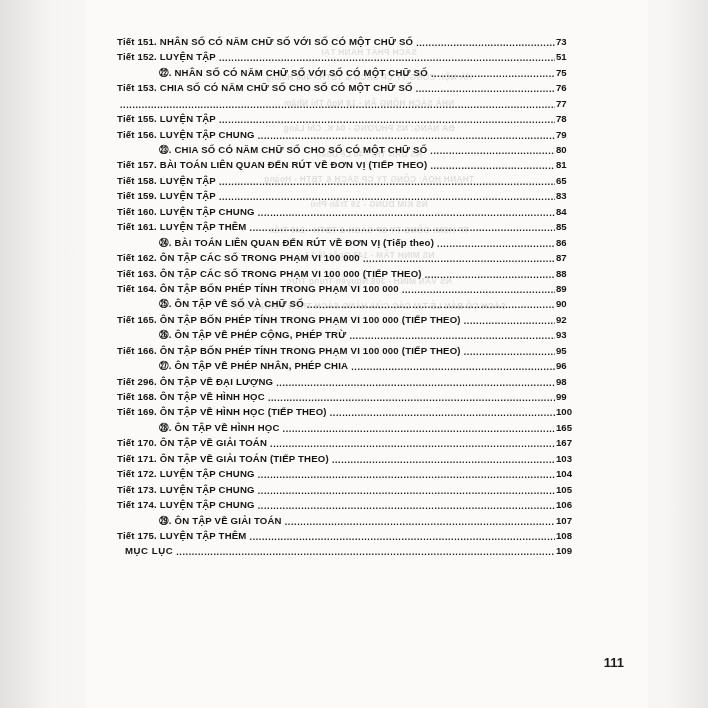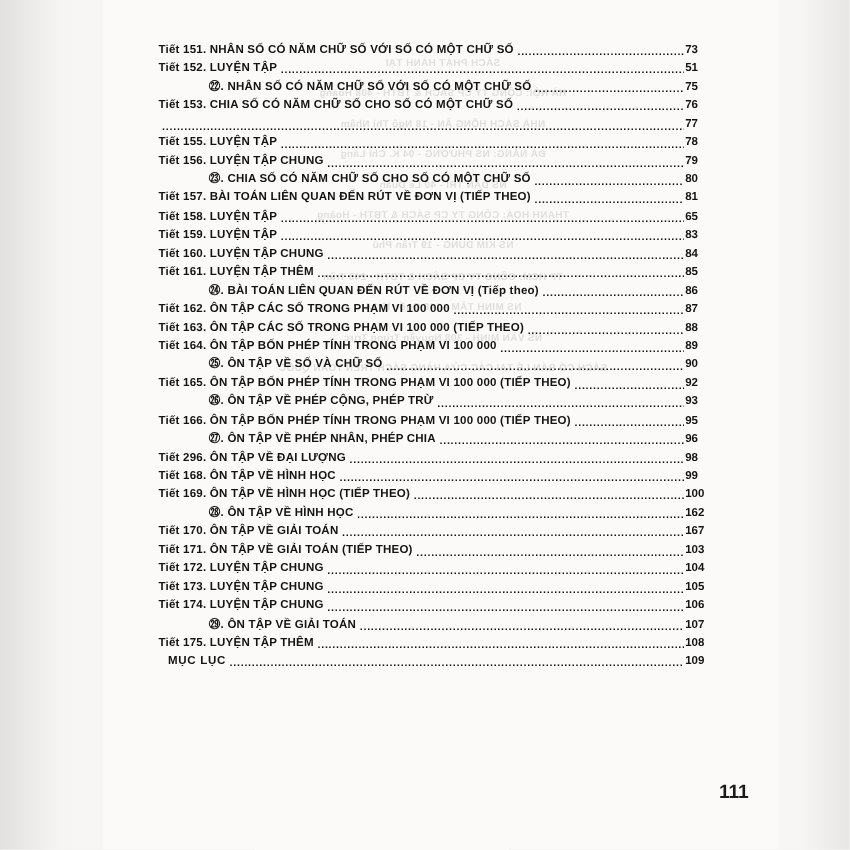--- a/index.html
+++ b/index.html
@@ -60,21 +60,21 @@
     font-size: 8.3px;
     letter-spacing: 0.3px;
     text-align: center;
     line-height: 25.4px;
     font-weight: bold;
   }
   .bleed div { white-space: nowrap; overflow: hidden; }
 
   .toc {
     position: absolute;
-    left: 132px;
+    left: 117px;
     top: 34px;
     width: 455px;
     z-index: 3;
   }
   .row {
     display: flex;
     align-items: flex-end;
     font-size: 9.6px;
     color: #141414;
     font-weight: bold;
@@ -100,21 +100,21 @@
     flex: 0 0 auto;
     text-align: left;
     min-width: 16px;
   }
   .row.ind .lbl { padding-left: 42px; text-align: right; }
   .row.muc .lbl { padding-left: 8px; letter-spacing: 0.06em; }
   .pageno {
     position: absolute;
     right: 84px;
     bottom: 38px;
-    font-size: 16px;
+    font-size: 13px;
     color: #1a1a1a;
     font-weight: bold;
     z-index: 4;
   }
 </style>
 </head>
 <body>
 
 <div class="page">
   <div class="sheet"></div>
@@ -255,21 +255,21 @@
         <span class="pg">99</span>
       </div>
       <div class="row">
         <span class="lbl">Tiết 169. ÔN TẬP VỀ HÌNH HỌC (TIẾP THEO)</span>
         <span class="dots">........................................................................................................................................................................................................</span>
         <span class="pg">100</span>
       </div>
       <div class="row ind">
         <span class="lbl">㉘. ÔN TẬP VỀ HÌNH HỌC</span>
         <span class="dots">........................................................................................................................................................................................................</span>
-        <span class="pg">162</span>
+        <span class="pg">165</span>
       </div>
       <div class="row">
         <span class="lbl">Tiết 170. ÔN TẬP VỀ GIẢI TOÁN</span>
         <span class="dots">........................................................................................................................................................................................................</span>
         <span class="pg">167</span>
       </div>
       <div class="row">
         <span class="lbl">Tiết 171. ÔN TẬP VỀ GIẢI TOÁN (TIẾP THEO)</span>
         <span class="dots">........................................................................................................................................................................................................</span>
         <span class="pg">103</span>

